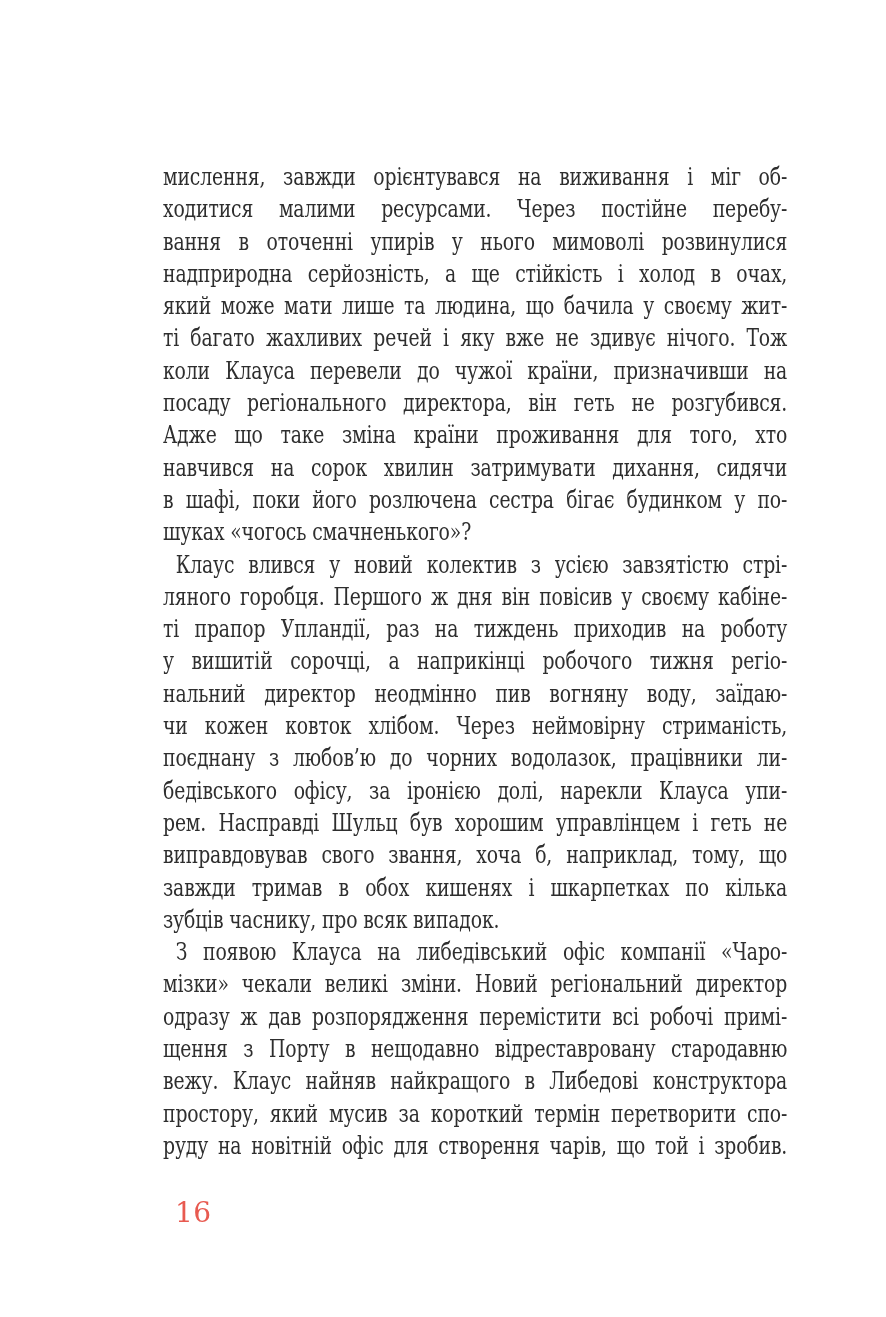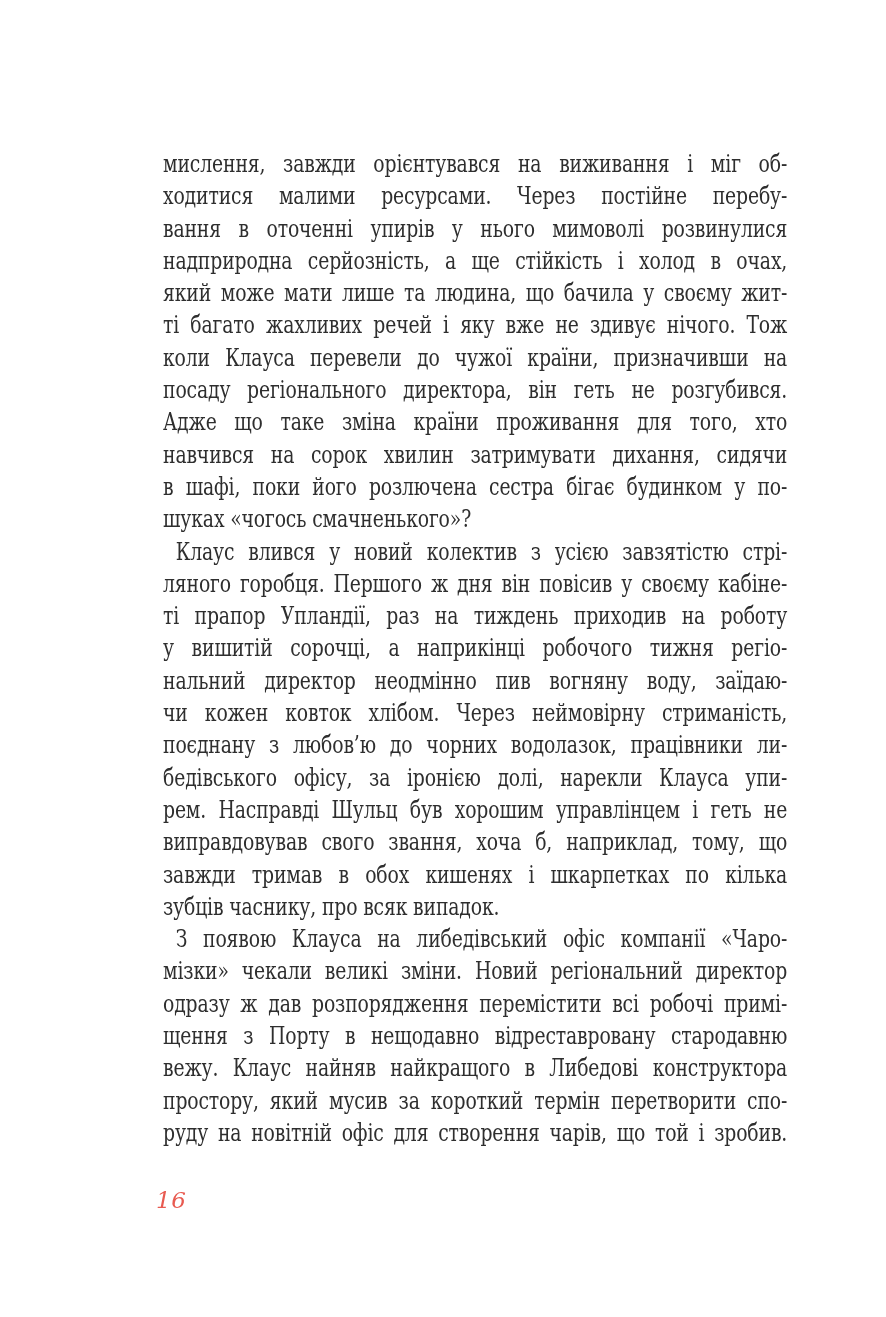--- a/index.html
+++ b/index.html
@@ -44,33 +44,32 @@
     overflow: visible;
   }
   .line-last {
     text-align-last: left;
   }
   .line-indent {
     text-indent: 17px;
   }
   .page-number {
     position: absolute;
-    left: 156px;
+    left: 175px;
     top: 1184px;
     font-family: "DejaVu Serif", serif;
-    font-size: 23px;
+    font-size: 28px;
     line-height: 32px;
     letter-spacing: 0.5px;
-    font-style: italic;
   }
 </style>
 </head>
 <body>
 
-<div class="book-page" style="background: rgb(255, 255, 255);">
+<div class="book-page" style="background: rgb(255, 255, 255); margin-top: 13px;">
 
   <div class="text-block">
 
   <div class="paragraph">
         <div class="line" style="color: rgb(46, 46, 46);">мислення, завжди орієнтувався на виживання і міг об-</div>
         <div class="line" style="color: rgb(46, 46, 46);">ходитися малими ресурсами. Через постійне перебу-</div>
         <div class="line" style="color: rgb(46, 46, 46);">вання в оточенні упирів у нього мимоволі розвинулися</div>
         <div class="line" style="color: rgb(46, 46, 46);">надприродна серйозність, а ще стійкість і холод в очах,</div>
         <div class="line" style="color: rgb(46, 46, 46);">який може мати лише та людина, що бачила у своєму жит-</div>
         <div class="line" style="color: rgb(46, 46, 46);">ті багато жахливих речей і яку вже не здивує нічого. Тож</div>

